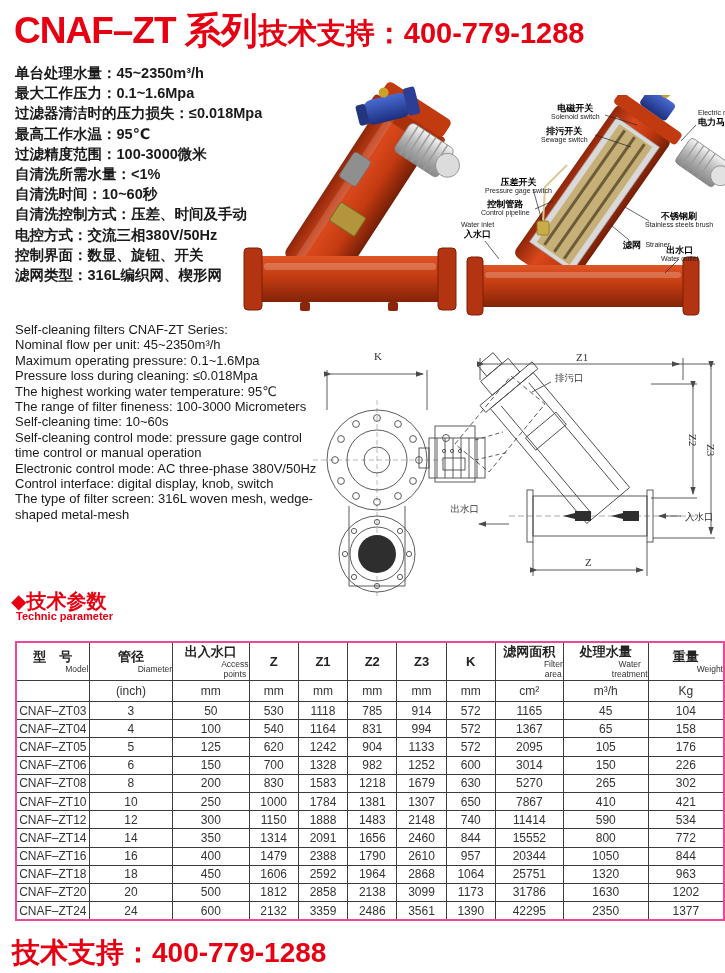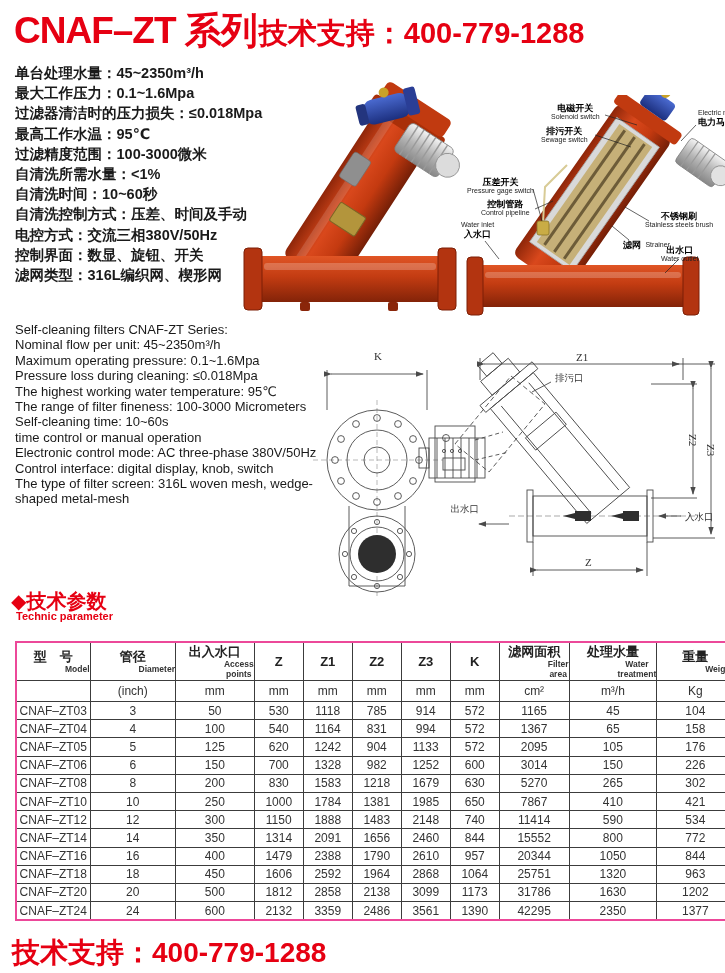--- a/index.html
+++ b/index.html
@@ -21,41 +21,41 @@
   .photo1{left:238px;top:80px;width:228px;height:255px;}
   .photo2{left:455px;top:95px;width:280px;height:250px;}
   .photo svg{display:block;}
   .plabel{position:absolute;line-height:1.12;text-align:center;color:#000;white-space:nowrap;}
   .plabel .cn{display:block;font-size:9px;font-weight:bold;}
   .plabel .en{display:block;font-size:7px;color:#222;font-weight:normal;}
   .plabel.inline .cn,.plabel.inline .en{display:inline;vertical-align:middle;text-align:right;}
   .lb-solenoid{left:96px;top:8px;}
   .lb-sewage{left:86px;top:31px;}
   .lb-motor{left:243px;top:14px;text-align:left;}
-  .lb-pressure{left:12px;top:82px;}
+  .lb-pressure{left:30px;top:82px;}
   .lb-pipeline{left:26px;top:104px;}
   .lb-brush{left:190px;top:116px;}
   .lb-strainer{left:168px;top:140px;}
   .lb-inlet{left:6px;top:126px;}
   .lb-outlet{left:206px;top:150px;}
   
   .drawing{position:absolute;left:295px;top:348px;width:430px;height:260px;}
   .drawing text{fill:#333;font-size:11px;font-family:"Liberation Serif","DejaVu Serif",serif;}
   .drawing text.cjk{font-size:9.5px;font-family:"Liberation Sans",sans-serif;}
   
   .section-cn{position:absolute;left:11px;top:588px;font-size:20px;font-weight:bold;color:#e60012;}
   .section-en{position:absolute;left:16px;top:610px;font-size:11px;font-weight:bold;color:#e60012;}
   
   table.params{position:absolute;left:15px;top:641px;border-collapse:collapse;table-layout:fixed;
     border:2px solid #ec4899;}
   table.params th,table.params td{border:1px solid #3c3c3c;text-align:center;vertical-align:middle;
     padding:0;overflow:hidden;}
   table.params thead tr.hdr th{height:37px;background:#fff;}
   .hcn{display:block;font-size:13px;font-weight:bold;color:#222;line-height:15px;}
-  .hen{display:block;font-size:8.5px;font-weight:bold;color:#333;line-height:10px;padding-left:48px;}
+  .hen{display:block;font-size:8.5px;font-weight:normal;color:#333;line-height:10px;padding-left:48px;}
   table.params tr.units td{height:20px;font-size:12px;color:#333;}
   table.params tbody td{height:17.2px;font-size:12px;color:#333;}
   
   .footer{position:absolute;left:12px;top:934px;font-size:28px;font-weight:bold;color:#e60012;white-space:nowrap;}
 </style>
 </head>
 <body>
 
 <header class="title">
   <span class="model">CNAF–ZT 系列</span><span class="support">技术支持：400-779-1288</span>
@@ -76,20 +76,21 @@
 </ul>
 
 <ul class="en-specs">
   <li>Self-cleaning filters CNAF-ZT Series:</li>
     <li>Nominal flow per unit: 45~2350m³/h</li>
     <li>Maximum operating pressure: 0.1~1.6Mpa</li>
     <li>Pressure loss during cleaning: ≤0.018Mpa</li>
     <li>The highest working water temperature: 95℃</li>
     <li>The range of filter fineness: 100-3000 Micrometers</li>
     <li>Self-cleaning time: 10~60s</li>
+    <li>Self-cleaning control mode: pressure gage control</li>
     <li>time control or manual operation</li>
     <li>Electronic control mode: AC three-phase 380V/50Hz</li>
     <li>Control interface: digital display, knob, switch</li>
     <li>The type of filter screen: 316L woven mesh, wedge-</li>
     <li>shaped metal-mesh</li>
 </ul>
 
 <div class="photo photo1">
   <svg width="228" height="255" viewBox="0 0 228 255">
     <defs>
@@ -499,21 +500,21 @@
         <td>265</td>
         <td>302</td>
       </tr>
       <tr>
         <td>CNAF–ZT10</td>
         <td>10</td>
         <td>250</td>
         <td>1000</td>
         <td>1784</td>
         <td>1381</td>
-        <td>1985</td>
+        <td>1307</td>
         <td>650</td>
         <td>7867</td>
         <td>410</td>
         <td>421</td>
       </tr>
       <tr>
         <td>CNAF–ZT12</td>
         <td>12</td>
         <td>300</td>
         <td>1150</td>

